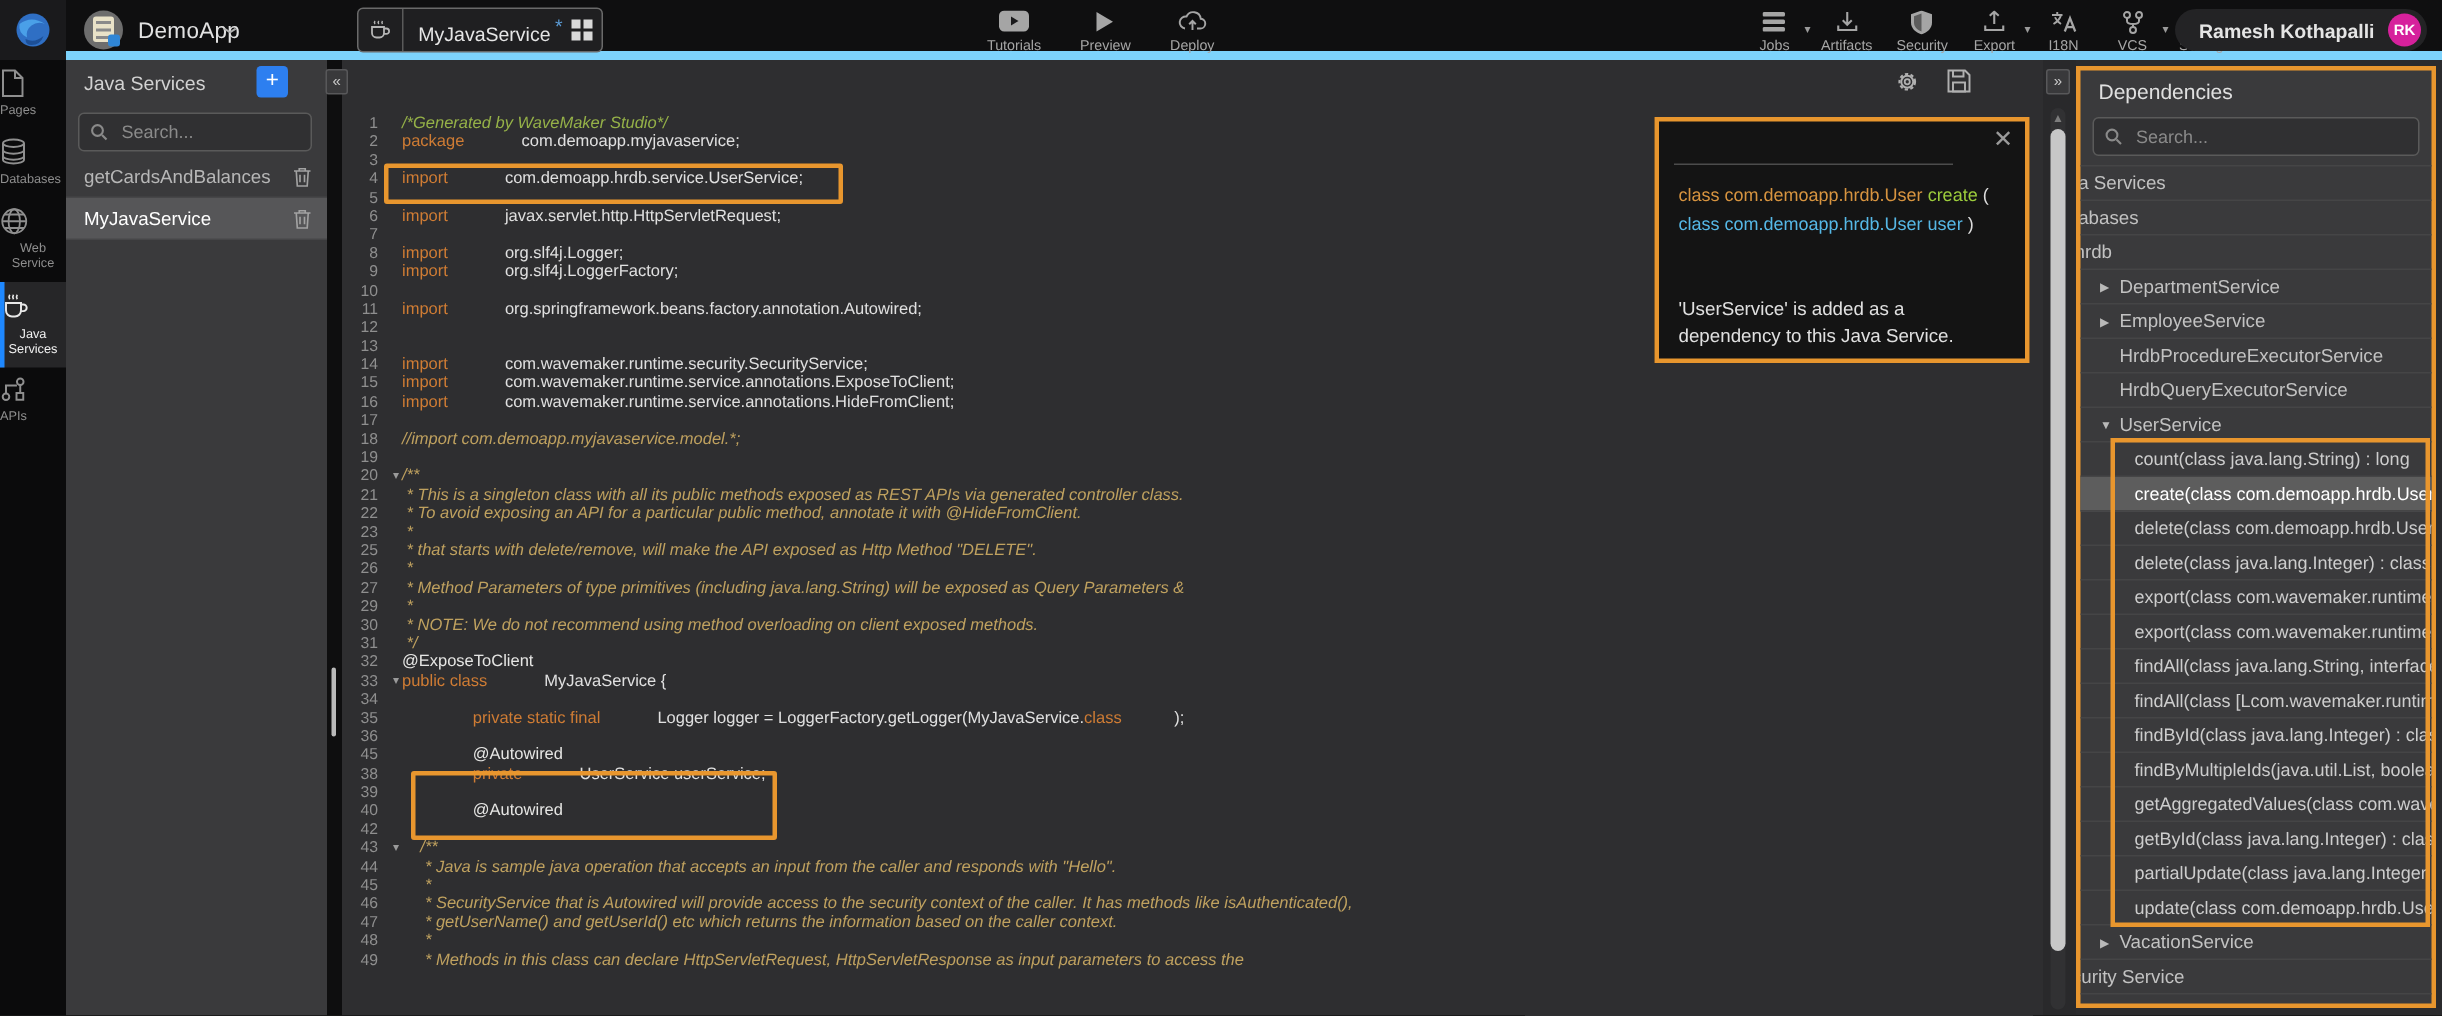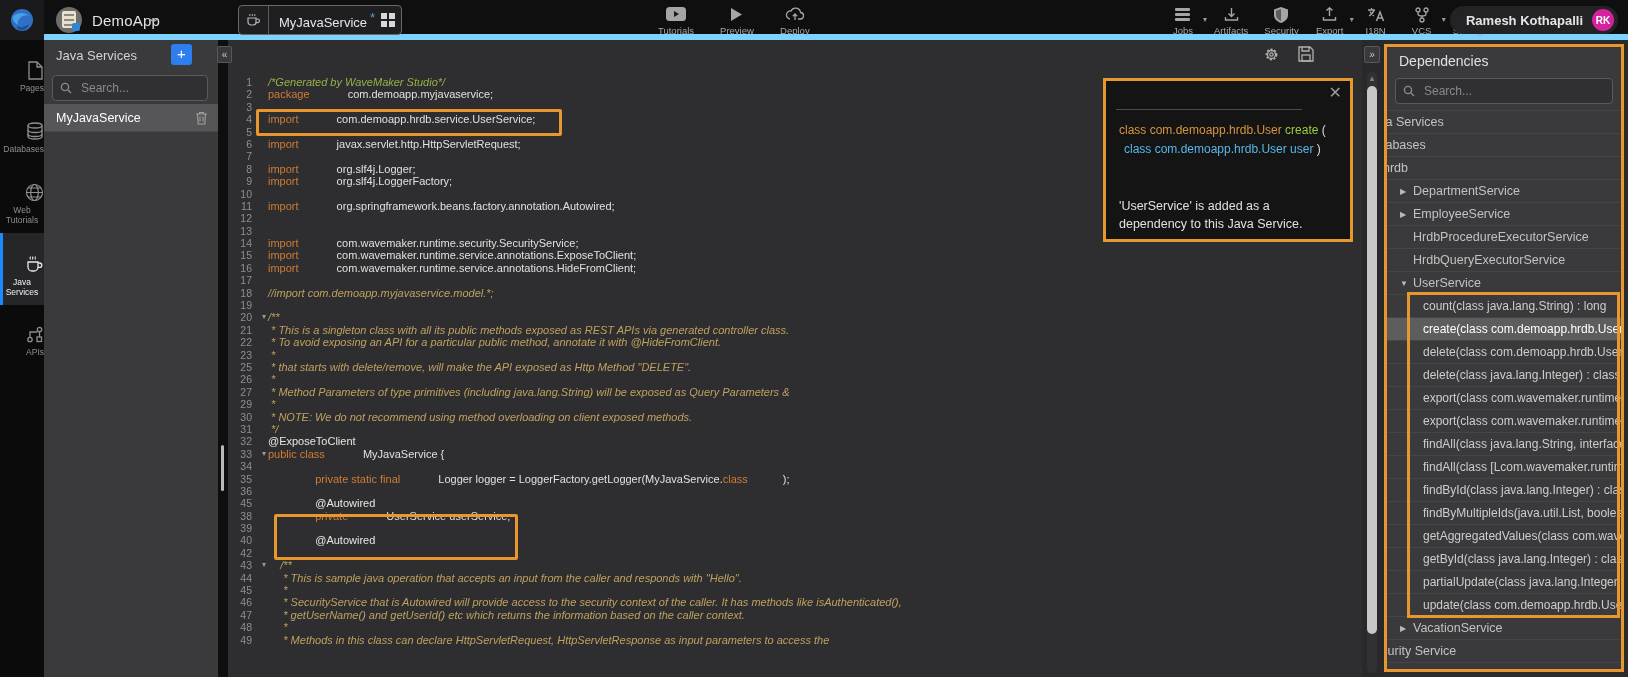--- a/index.html
+++ b/index.html
@@ -28,21 +28,21 @@
   .tb-item{display:flex;flex-direction:column;align-items:center;min-width:30px;position:relative;cursor:pointer;}
   .tb-item .ic{height:17px;display:flex;align-items:center;}
   .tb-item .lb{font-size:9.5px;color:#a6a6a6;margin-top:2px;white-space:nowrap;}
   .tb-chev{position:absolute;right:-9px;top:9px;color:#9a9a9a;font-size:8px;}
   .user-pill{position:absolute;right:10px;top:6px;height:28px;border-radius:16px;background:#232325;display:flex;align-items:center;padding:0 4px 0 16px;gap:9px;}
   .user-name{color:#e5e5e5;font-size:13px;font-weight:bold;white-space:nowrap;}
   .avatar{width:22px;height:22px;border-radius:50%;background:#d6219c;color:#fff;font-size:10px;font-weight:bold;display:flex;align-items:center;justify-content:center;}
 
   
   .rail{position:absolute;left:0;top:40px;width:44px;height:637px;background:#0b0b0c;}
-  .rail-item{position:relative;width:44px;padding:21px 0 8px 0;display:flex;flex-direction:column;align-items:flex-end;cursor:pointer;}
+  .rail-item{position:relative;width:44px;padding:6px 0 8px 0;display:flex;flex-direction:column;align-items:flex-start;cursor:pointer;}
   .rail-item .rlb{font-size:8.5px;color:#8f8f8f;text-align:center;line-height:10px;margin-top:3px;}
   .rail-item.active{background:#262628;}
   .rail-item.active::before{content:"";position:absolute;left:0;top:0;bottom:0;width:3px;background:#1e88ff;}
   .rail-item.active .rlb{color:#f2f2f2;}
 
   
   .left-panel{position:absolute;left:44px;top:40px;width:174px;height:637px;background:#3a3a3c;}
   .lp-head{position:absolute;left:0;top:0;right:0;height:30px;}
   .lp-title{position:absolute;left:12px;top:8px;font-size:13px;color:#d2d2d2;}
   .lp-add{position:absolute;right:26px;top:4px;width:21px;height:21px;background:#2d7ff0;border-radius:3px;color:#fff;font-size:15px;line-height:20px;text-align:center;cursor:pointer;}
@@ -77,21 +77,21 @@
   .doc{color:#bfa15f;font-style:italic;}
   .an{color:#e6e6e4;}
   .hl-box{position:absolute;border:3px solid #e8962e;border-radius:2px;z-index:3;pointer-events:none;}
   .hl-line4{left:28px;top:69px;width:306px;height:27px;}
   .hl-autowired{left:46px;top:474px;width:244px;height:46px;}
 
   
   .popup{position:absolute;left:1103px;top:78px;width:250px;height:164px;background:#141414;border:3px solid #e8962e;z-index:6;}
   .popup-close{position:absolute;right:8px;top:2px;color:#9a9a9a;font-size:16px;cursor:pointer;}
   .popup-divider{position:absolute;left:10px;right:48px;top:28px;height:1px;background:#4c4c4c;}
-  .popup-sig{position:absolute;left:13px;top:40px;font-size:12px;line-height:19px;white-space:nowrap;text-align:center;}
+  .popup-sig{position:absolute;left:13px;top:40px;font-size:12px;line-height:19px;white-space:nowrap;}
   .sig-type{color:#d79440;}
   .sig-method{color:#9ccc3c;}
   .sig-param{color:#56b8e6;}
   .sig-plain{color:#dcdcdc;}
   .popup-msg{position:absolute;left:13px;top:116px;width:218px;font-size:12.5px;line-height:18px;color:#e0e0e0;}
 
   
   .scroll-col{position:absolute;left:1362px;top:40px;width:22px;height:637px;background:#29292b;}
   .expand-btn{position:absolute;left:2px;top:6px;width:16px;height:17px;background:#39393b;border:1px solid #58585a;border-radius:2px;color:#c9c9c9;font-size:10px;line-height:15px;text-align:center;cursor:pointer;}
   .sc-track{position:absolute;left:5px;top:32px;width:10px;bottom:4px;background:#313133;border-radius:5px;}
@@ -279,21 +279,21 @@
           <path d="M2 8 c0 1.4 3.1 2.5 7 2.5 s7 -1.1 7 -2.5 M2 12 c0 1.4 3.1 2.5 7 2.5 s7 -1.1 7 -2.5"></path>
       </svg>
       <span class="rlb">Databases</span>
     </div>
     <div class="rail-item">
       <svg width="19" height="19" viewBox="0 0 19 19" fill="none" stroke="#8f8f8f" stroke-width="1.2">
         <circle cx="9.5" cy="9.5" r="8"></circle>
           <ellipse cx="9.5" cy="9.5" rx="3.8" ry="8"></ellipse>
           <path d="M1.5 9.5 h16 M3 5 h13 M3 14 h13"></path>
       </svg>
-      <span class="rlb">Web Tutorials</span>
+      <span class="rlb">Web Service</span>
     </div>
     <div class="rail-item active">
       <svg width="20" height="20" viewBox="0 0 20 20" fill="none" stroke="#e8e8e8" stroke-width="1.3">
         <path d="M4 8 h10 v5 a4 4 0 0 1 -4 4 h-2 a4 4 0 0 1 -4 -4 z"></path>
         <path d="M14 9 h1.6 a2.2 2.2 0 0 1 0 4.4 H14"></path>
         <path d="M6.5 2.5 q-1 1.5 0 3 M9 2.5 q-1 1.5 0 3 M11.5 2.5 q-1 1.5 0 3" stroke-width="1.1"></path>
       </svg>
       <span class="rlb">Java Services</span>
     </div>
     <div class="rail-item">
@@ -311,20 +311,27 @@
     <div class="lp-head">
       <span class="lp-title">Java Services</span>
       <span class="lp-add">+</span>
     </div>
     <input class="lp-search" placeholder="Search..." style="">
     <svg class="srch-ic" style="left:16px;top:42px;" width="12" height="12" viewBox="0 0 12 12" fill="none" stroke="#8a8a8a" stroke-width="1.4">
       <circle cx="5" cy="5" r="3.6"></circle>
         <path d="M8 8 L11 11"></path>
     </svg>
     <div class="lp-list">
+        <div class="ll-row">
+          <span class="ll-label">getCardsAndBalances</span>
+          <svg class="ll-trash" width="13" height="14" viewBox="0 0 13 14" fill="none" stroke="#a2a2a2" stroke-width="1.1">
+            <path d="M1 3 h11 M4.5 3 V1.5 h4 V3 M2.5 3 l.7 10 h6.6 l.7 -10"></path>
+            <path d="M5 5.5 v5 M8 5.5 v5"></path>
+          </svg>
+        </div>
         <div class="ll-row sel">
           <span class="ll-label">MyJavaService</span>
           <svg class="ll-trash" width="13" height="14" viewBox="0 0 13 14" fill="none" stroke="#a2a2a2" stroke-width="1.1">
             <path d="M1 3 h11 M4.5 3 V1.5 h4 V3 M2.5 3 l.7 10 h6.6 l.7 -10"></path>
             <path d="M5 5.5 v5 M8 5.5 v5"></path>
           </svg>
         </div>
       </div>
   </div>
 
@@ -384,21 +391,21 @@
         <div class="cl"><span class="ln fold">33</span><span class="codetxt"><span class="kw">public class</span><span class="pl"> MyJavaService {</span></span></div>
         <div class="cl"><span class="ln">34</span><span class="codetxt"></span></div>
         <div class="cl"><span class="ln">35</span><span class="codetxt"><span class="pl">    </span><span class="kw">private static final</span><span class="pl"> Logger logger = LoggerFactory.getLogger(MyJavaService.</span><span class="kw">class</span><span class="pl">);</span></span></div>
         <div class="cl"><span class="ln">36</span><span class="codetxt"></span></div>
         <div class="cl"><span class="ln">45</span><span class="codetxt"><span class="pl">    </span><span class="an">@Autowired</span></span></div>
         <div class="cl"><span class="ln">38</span><span class="codetxt"><span class="pl">    </span><span class="kw">private</span><span class="pl"> UserService userService;</span></span></div>
         <div class="cl"><span class="ln">39</span><span class="codetxt"></span></div>
         <div class="cl"><span class="ln">40</span><span class="codetxt"><span class="pl">    </span><span class="an">@Autowired</span></span></div>
         <div class="cl"><span class="ln">42</span><span class="codetxt"></span></div>
         <div class="cl"><span class="ln fold">43</span><span class="codetxt"><span class="doc">    /**</span></span></div>
-        <div class="cl"><span class="ln">44</span><span class="codetxt"><span class="doc">     * This is sample java operation that accepts an input from the caller and responds with "Hello".</span></span></div>
+        <div class="cl"><span class="ln">44</span><span class="codetxt"><span class="doc">     * Java is sample java operation that accepts an input from the caller and responds with "Hello".</span></span></div>
         <div class="cl"><span class="ln">45</span><span class="codetxt"><span class="doc">     *</span></span></div>
         <div class="cl"><span class="ln">46</span><span class="codetxt"><span class="doc">     * SecurityService that is Autowired will provide access to the security context of the caller. It has methods like isAuthenticated(),</span></span></div>
         <div class="cl"><span class="ln">47</span><span class="codetxt"><span class="doc">     * getUserName() and getUserId() etc which returns the information based on the caller context.</span></span></div>
         <div class="cl"><span class="ln">48</span><span class="codetxt"><span class="doc">     *</span></span></div>
         <div class="cl"><span class="ln">49</span><span class="codetxt"><span class="doc">     * Methods in this class can declare HttpServletRequest, HttpServletResponse as input parameters to access the</span></span></div>
       </div>
     <div class="hl-box hl-line4"></div>
     <div class="hl-box hl-autowired"></div>
   </div>
 

